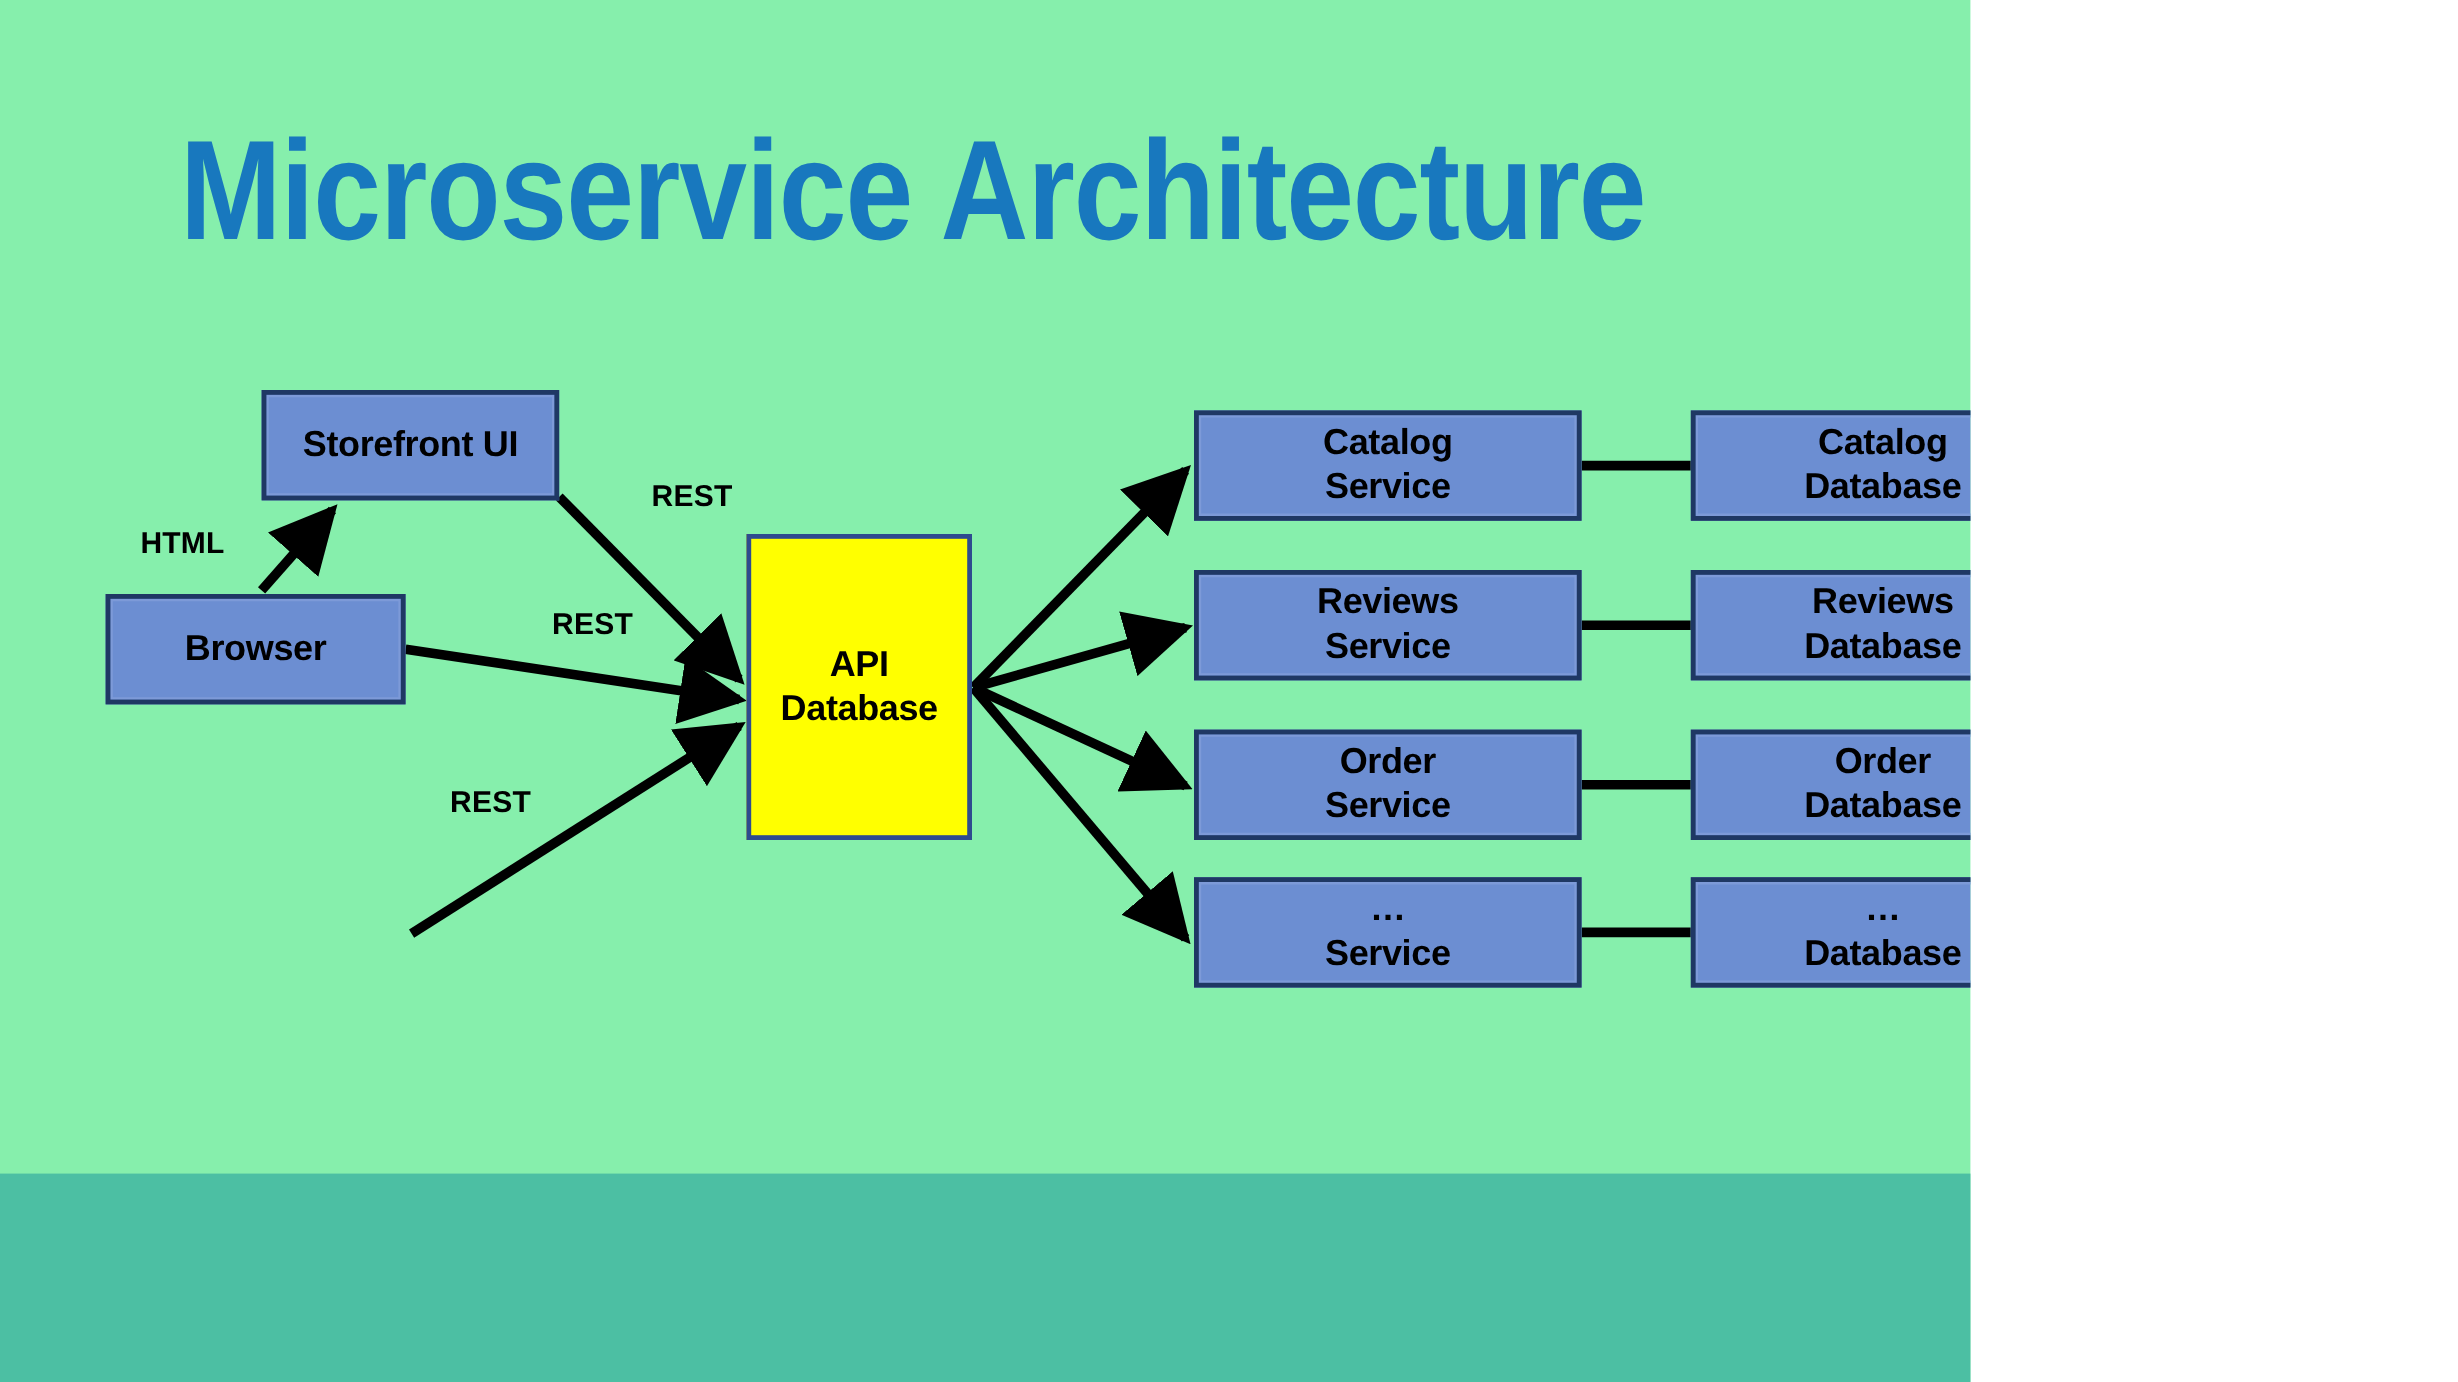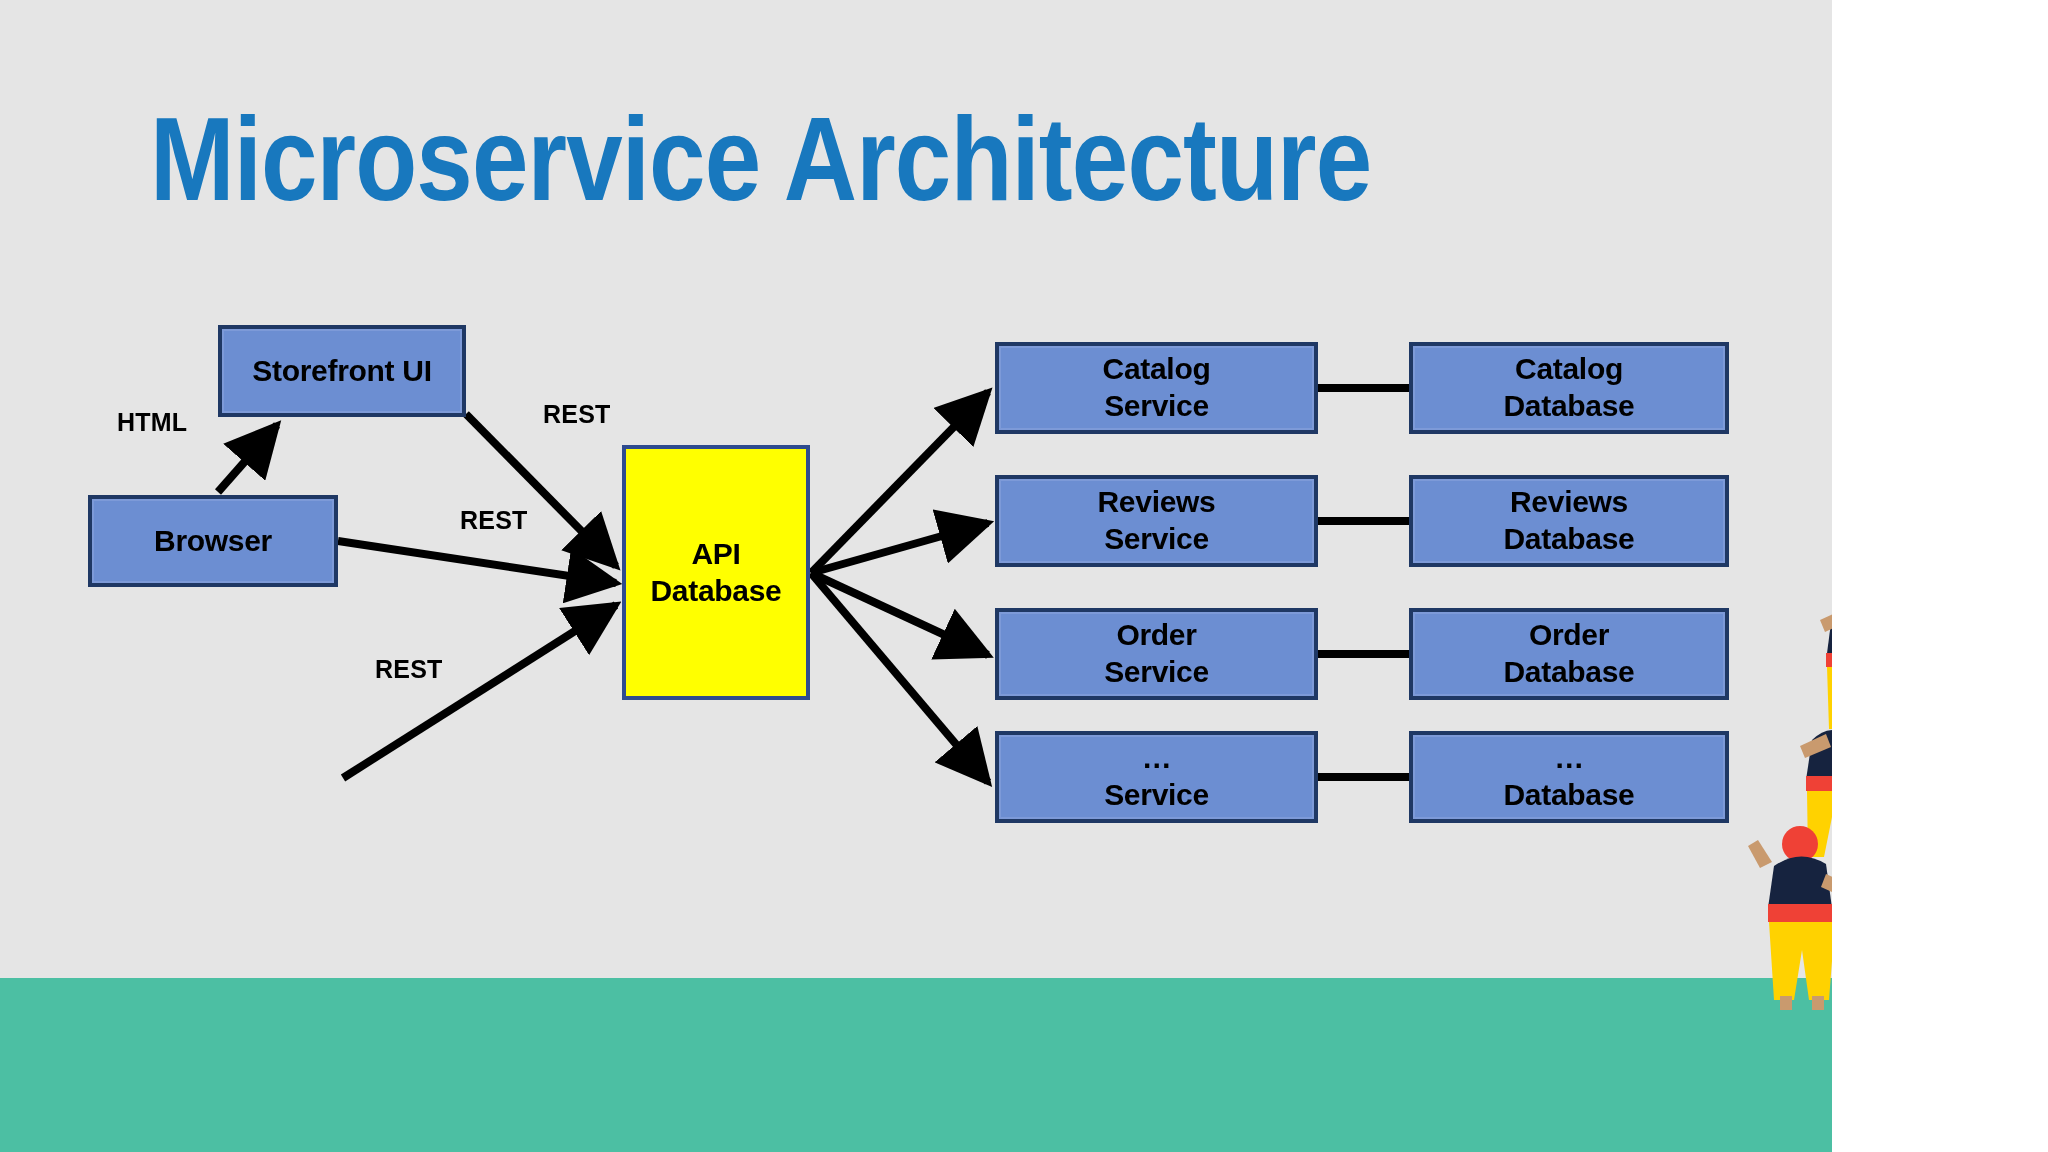--- a/index.html
+++ b/index.html
@@ -6,23 +6,23 @@
   html, body {
     margin: 0;
     padding: 0;
     background: #ffffff;
   }
   body {
     font-family: "Liberation Sans", sans-serif;
   }
   #slide {
     position: relative;
-    width: 1832px;
+    width: 1642px;
     height: 1152px;
-    background: #e5e5e5;
+    background: #86efac;
     overflow: hidden;
   }
 
   
   #page-title {
     position: absolute;
     left: 150px;
     top: 100px;
     font-size: 118px;
     line-height: 1.0;
@@ -177,21 +177,21 @@
   </div>
   <div class="node" style="left:1409px; top:608px; width:320px; height:92px;">
     <span class="label">Order
 Database</span>
   </div>
   <div class="node" style="left:1409px; top:731px; width:320px; height:92px;">
     <span class="label">…
 Database</span>
   </div>
 
-  <div class="edge-label" style="left:117px; top:408px;">HTML</div>
+  <div class="edge-label" style="left:117px; top:439px;">HTML</div>
   <div class="edge-label" style="left:543px; top:400px;">REST</div>
   <div class="edge-label" style="left:460px; top:506px;">REST</div>
   <div class="edge-label" style="left:375px; top:655px;">REST</div>
 
   <svg id="castell" viewBox="0 0 300 540" xmlns="http://www.w3.org/2000/svg">
     <g id="tower-defs-colors">
 
       <g>
 
         <path d="M128 8 q14 -10 26 2 l10 22 -34 10 -12 -20 z" fill="#16233f"></path>

